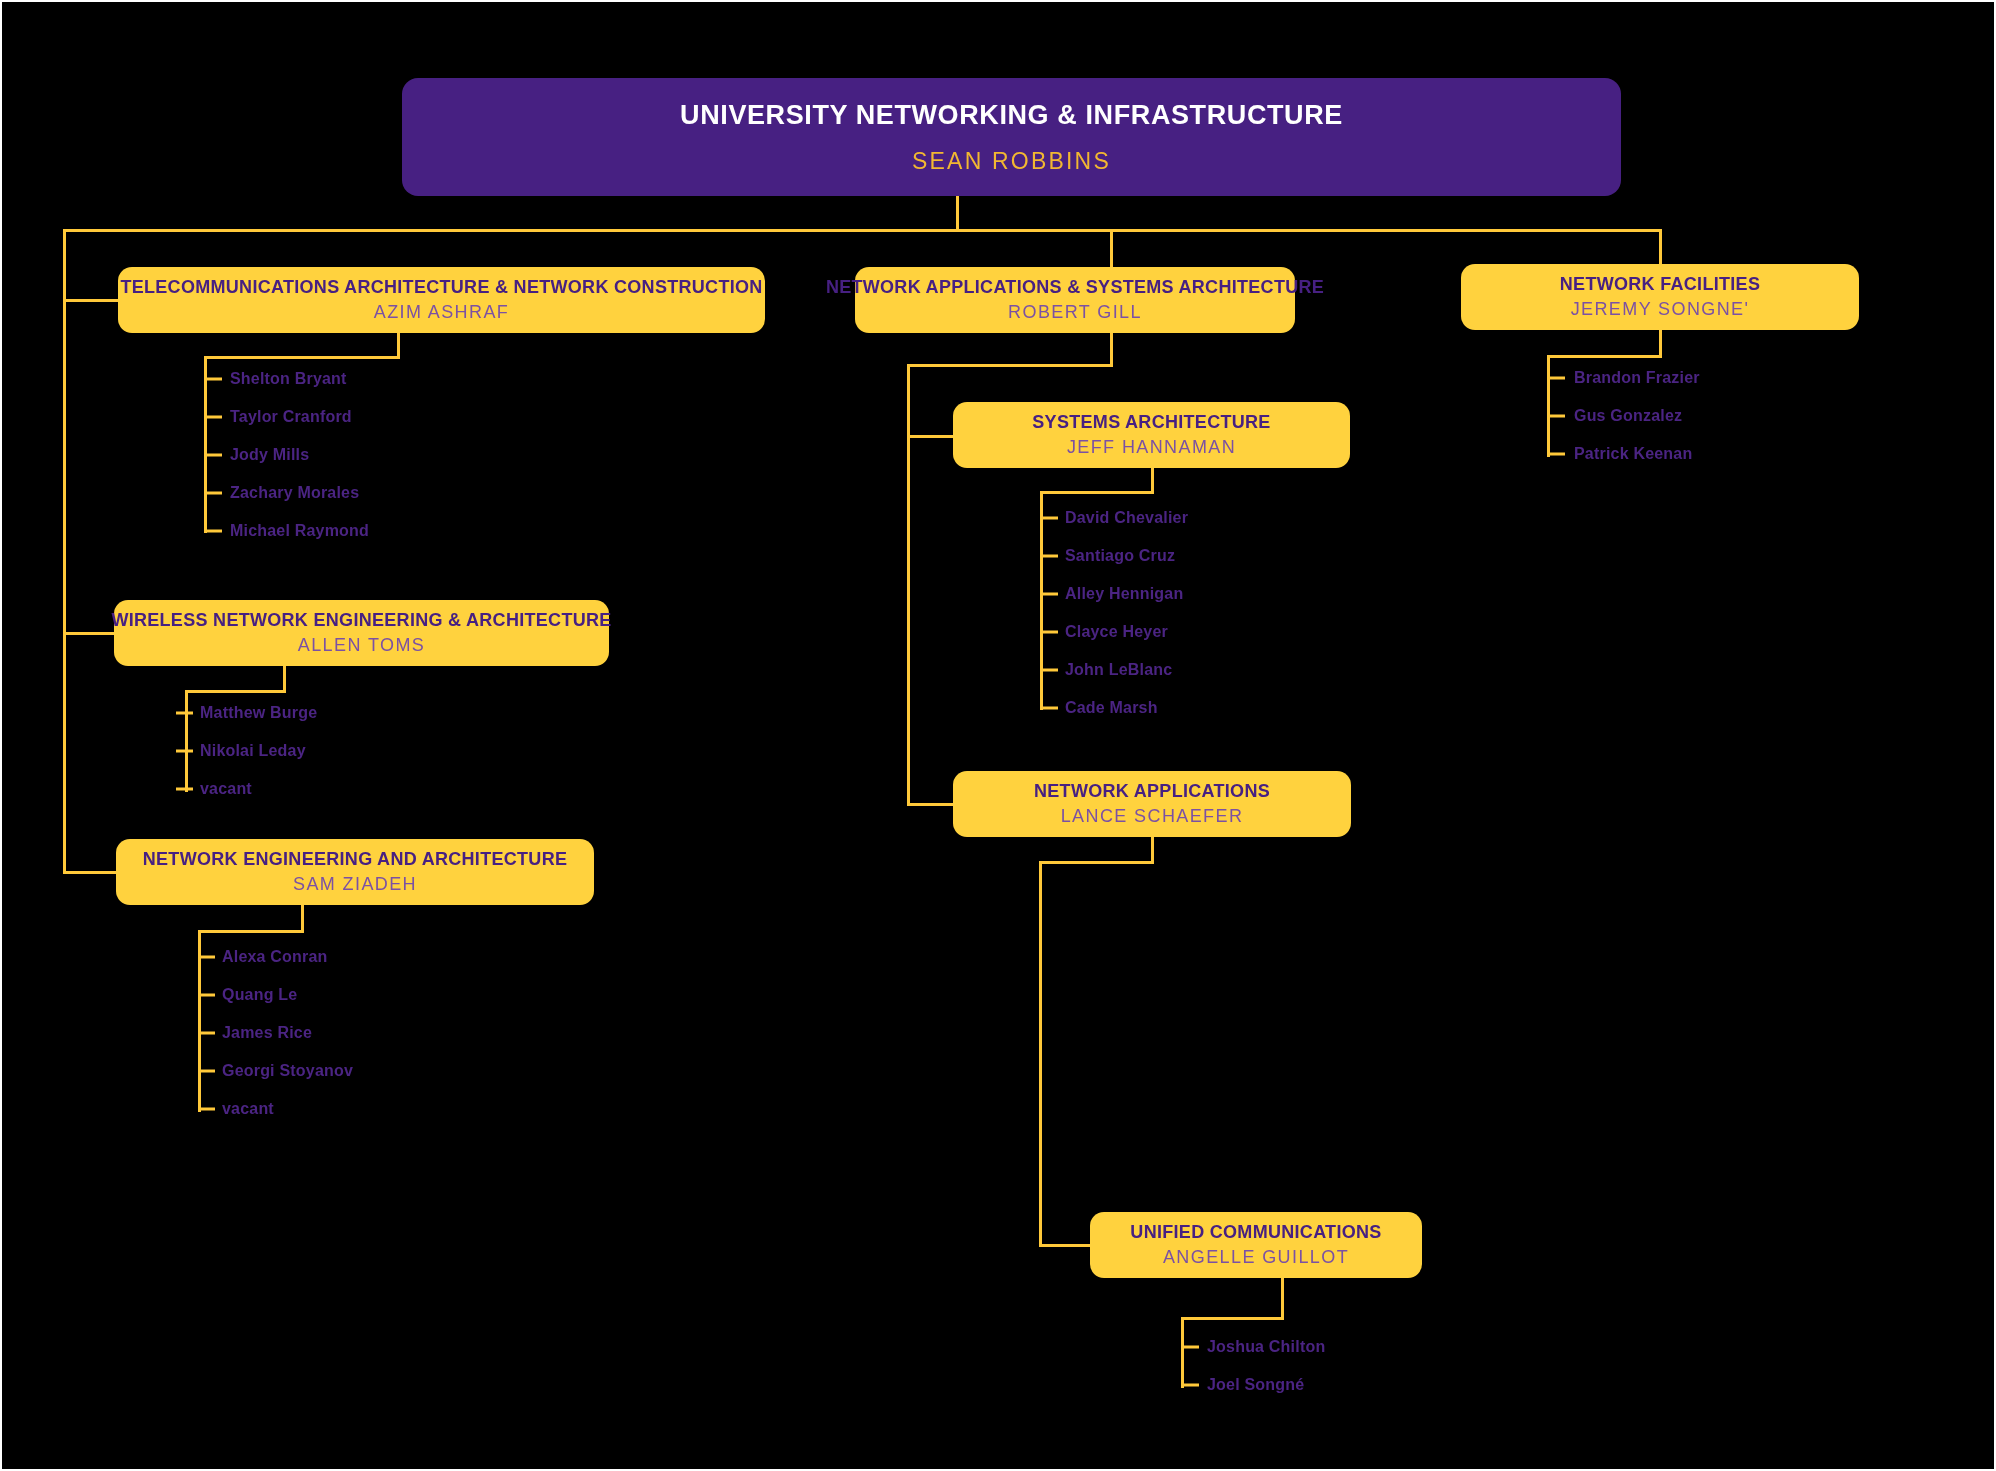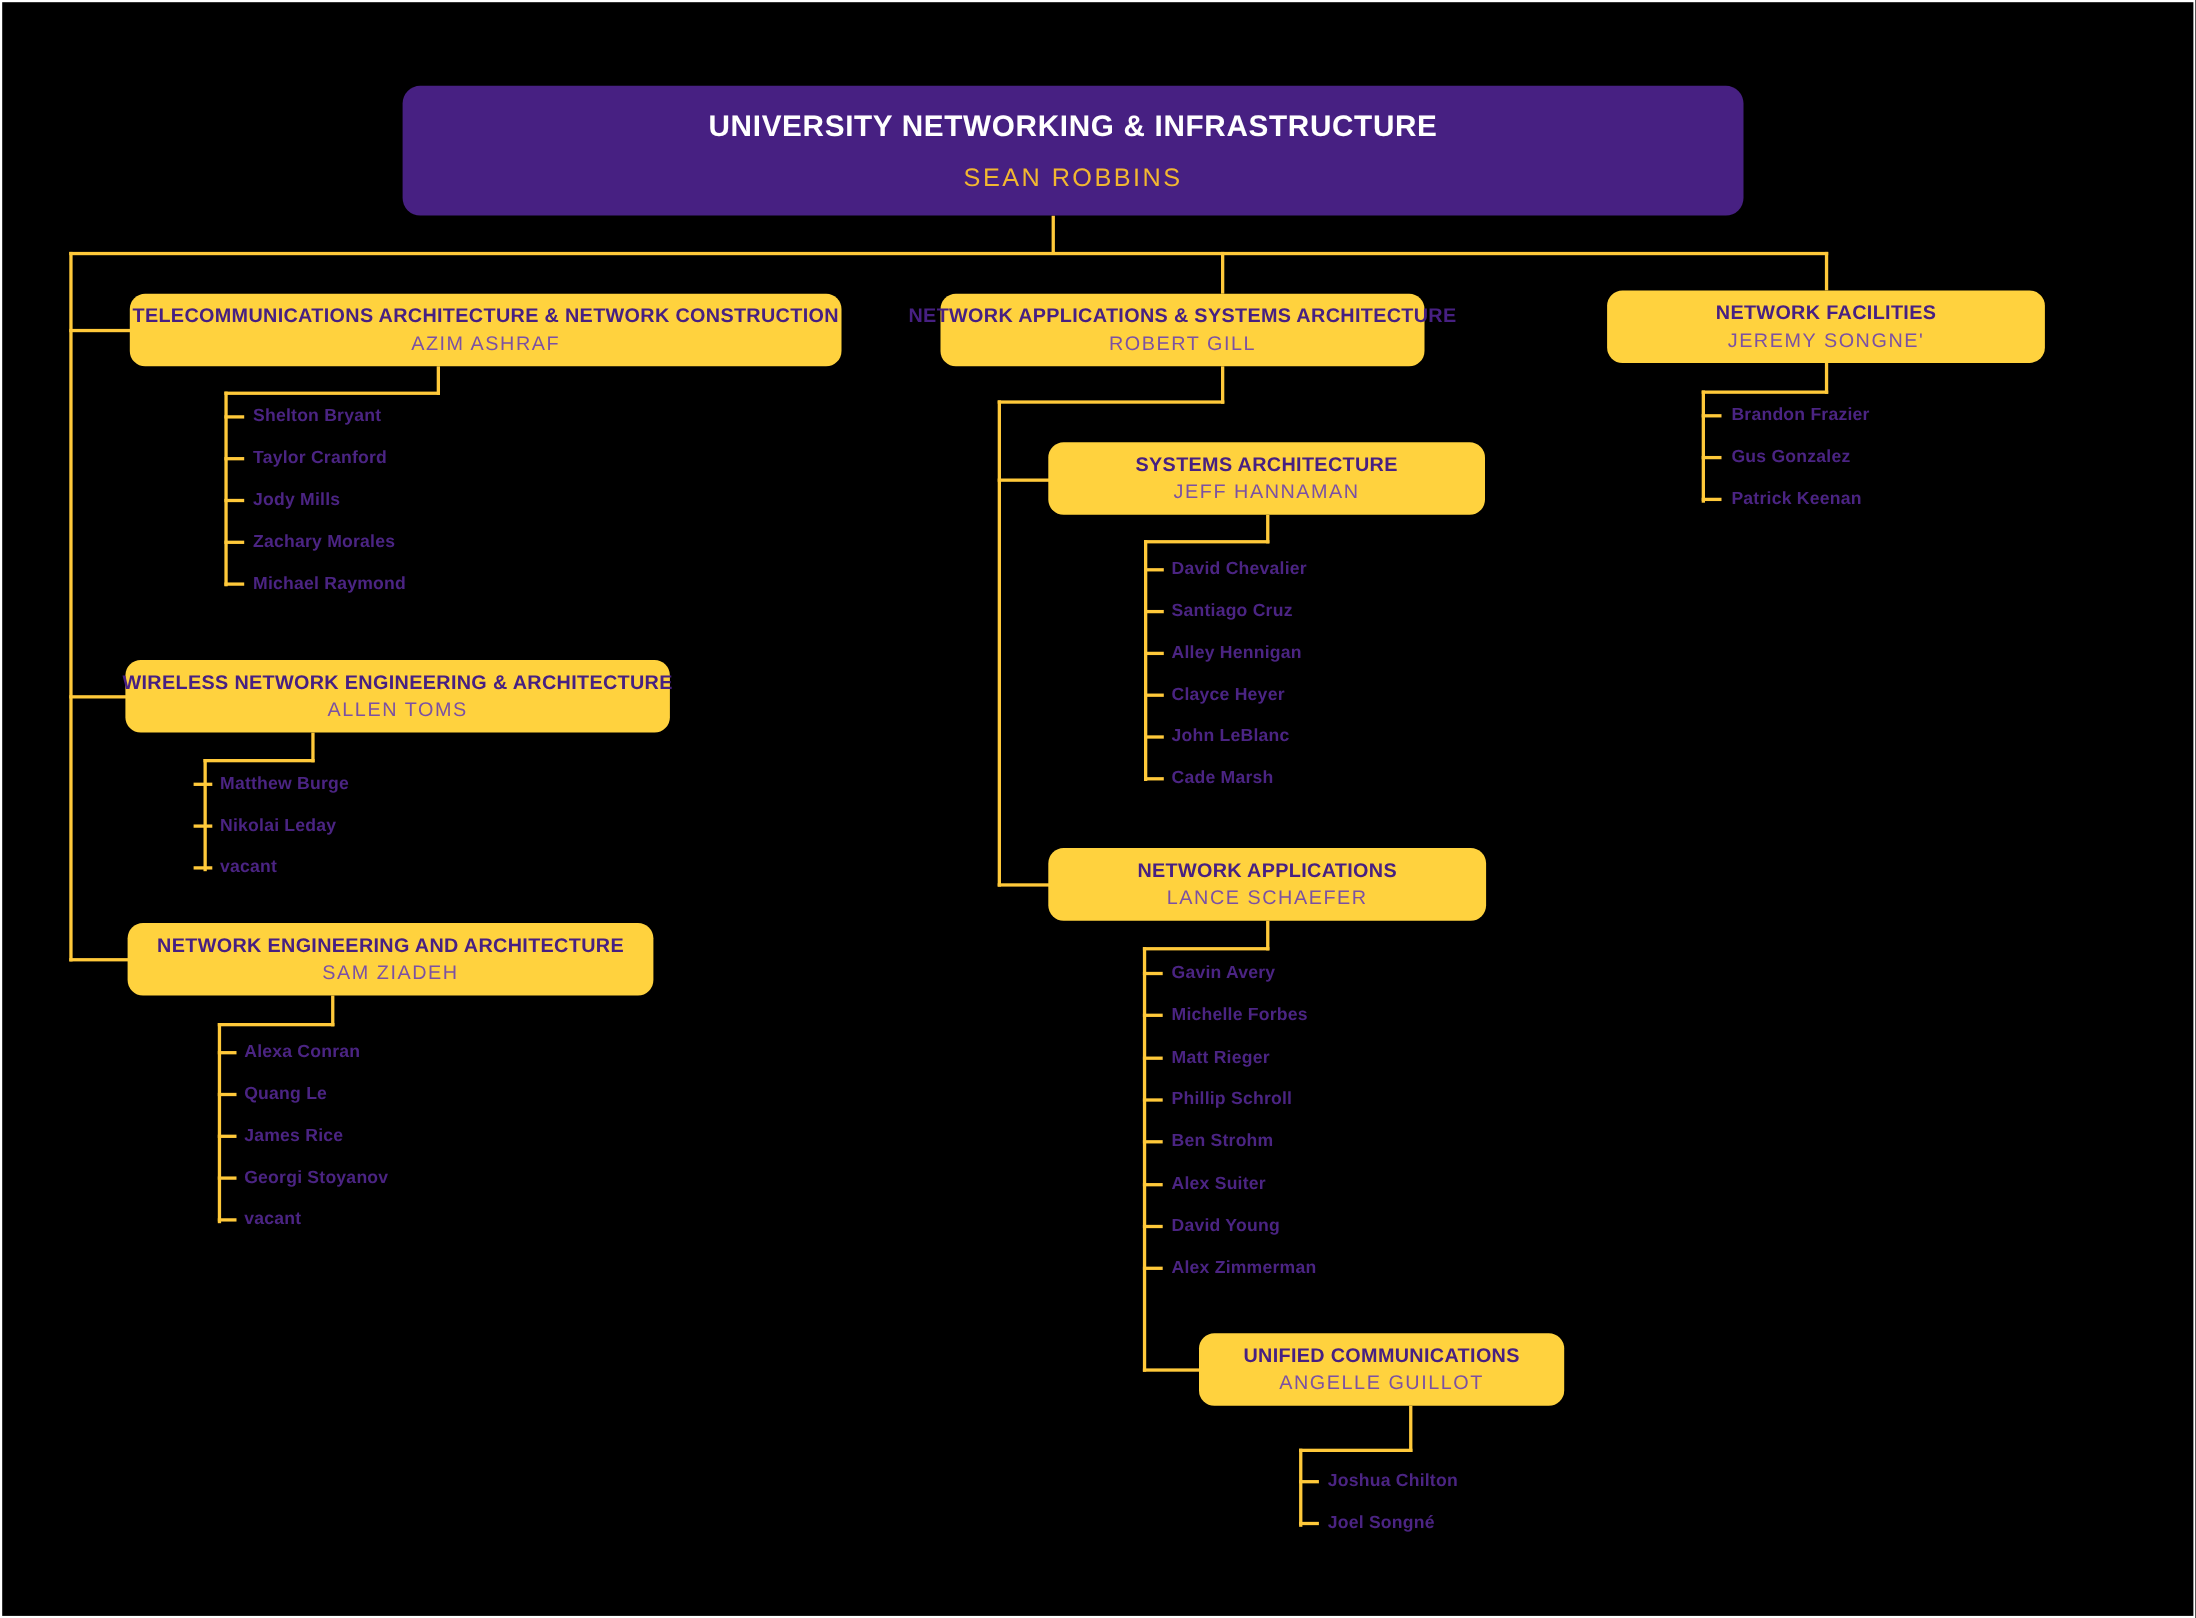--- a/index.html
+++ b/index.html
@@ -9,21 +9,21 @@
     font-family:"Liberation Sans",sans-serif;overflow:hidden;
   }
   .line{position:absolute;background:var(--line,#ffc93a);}
   .box{
     position:absolute;background:var(--gold,#ffd23e);border-radius:14px;
     display:flex;flex-direction:column;align-items:center;justify-content:center;
     text-align:center;gap:4px;padding:0 8px;box-sizing:border-box;
   }
   .box .t{font-weight:800;font-size:18px;color:var(--purple,#472082);letter-spacing:.3px;white-space:nowrap;}
   .box .m{font-weight:400;font-size:18px;color:var(--lav,#7b51a4);letter-spacing:1.4px;white-space:nowrap;text-align:right;}
-  .box.root{background:var(--purple,#472082);border-radius:16px;gap:17px;}
+  .box.root{background:var(--purple,#472082);border-radius:16px;gap:17px;margin-left:36px;}
   .box.root .t{color:var(--roottitle,#ffffff);font-size:27px;letter-spacing:.6px;}
   .box.root .m{color:var(--rootname,#f2b731);font-size:23px;letter-spacing:2.2px;}
   .staff{position:absolute;}
   .staff .si{
     position:relative;height:38px;display:flex;align-items:center;
     font-weight:700;font-size:16px;color:var(--name,#4b2483);
     letter-spacing:.2px;white-space:nowrap;
   }
   .staff.rh .si{height:38.3px;}
   .staff .si::before{
@@ -152,30 +152,20 @@
 
   <div class="staff" style="left:1063px;top:497px;--tickl:-25px;--tickw:18px">
     <div class="si">David Chevalier</div>
     <div class="si">Santiago Cruz</div>
     <div class="si">Alley Hennigan</div>
     <div class="si">Clayce Heyer</div>
     <div class="si">John LeBlanc</div>
     <div class="si">Cade Marsh</div>
   </div>
 
-  <div class="staff rh" style="left:1063px;top:864px;--tickl:-26px;--tickw:18px">
-    <div class="si">Gavin Avery</div>
-    <div class="si">Michelle Forbes</div>
-    <div class="si">Matt Rieger</div>
-    <div class="si">Phillip Schroll</div>
-    <div class="si">Ben Strohm</div>
-    <div class="si">Alex Suiter</div>
-    <div class="si">David Young</div>
-    <div class="si">Alex Zimmerman</div>
-  </div>
 
   <div class="staff" style="left:1205px;top:1326px;--tickl:-26px;--tickw:18px">
     <div class="si">Joshua Chilton</div>
     <div class="si">Joel Songné</div>
   </div>
 
   <div class="staff" style="left:1572px;top:357px;--tickl:-27px;--tickw:18px">
     <div class="si">Brandon Frazier</div>
     <div class="si">Gus Gonzalez</div>
     <div class="si">Patrick Keenan</div>

